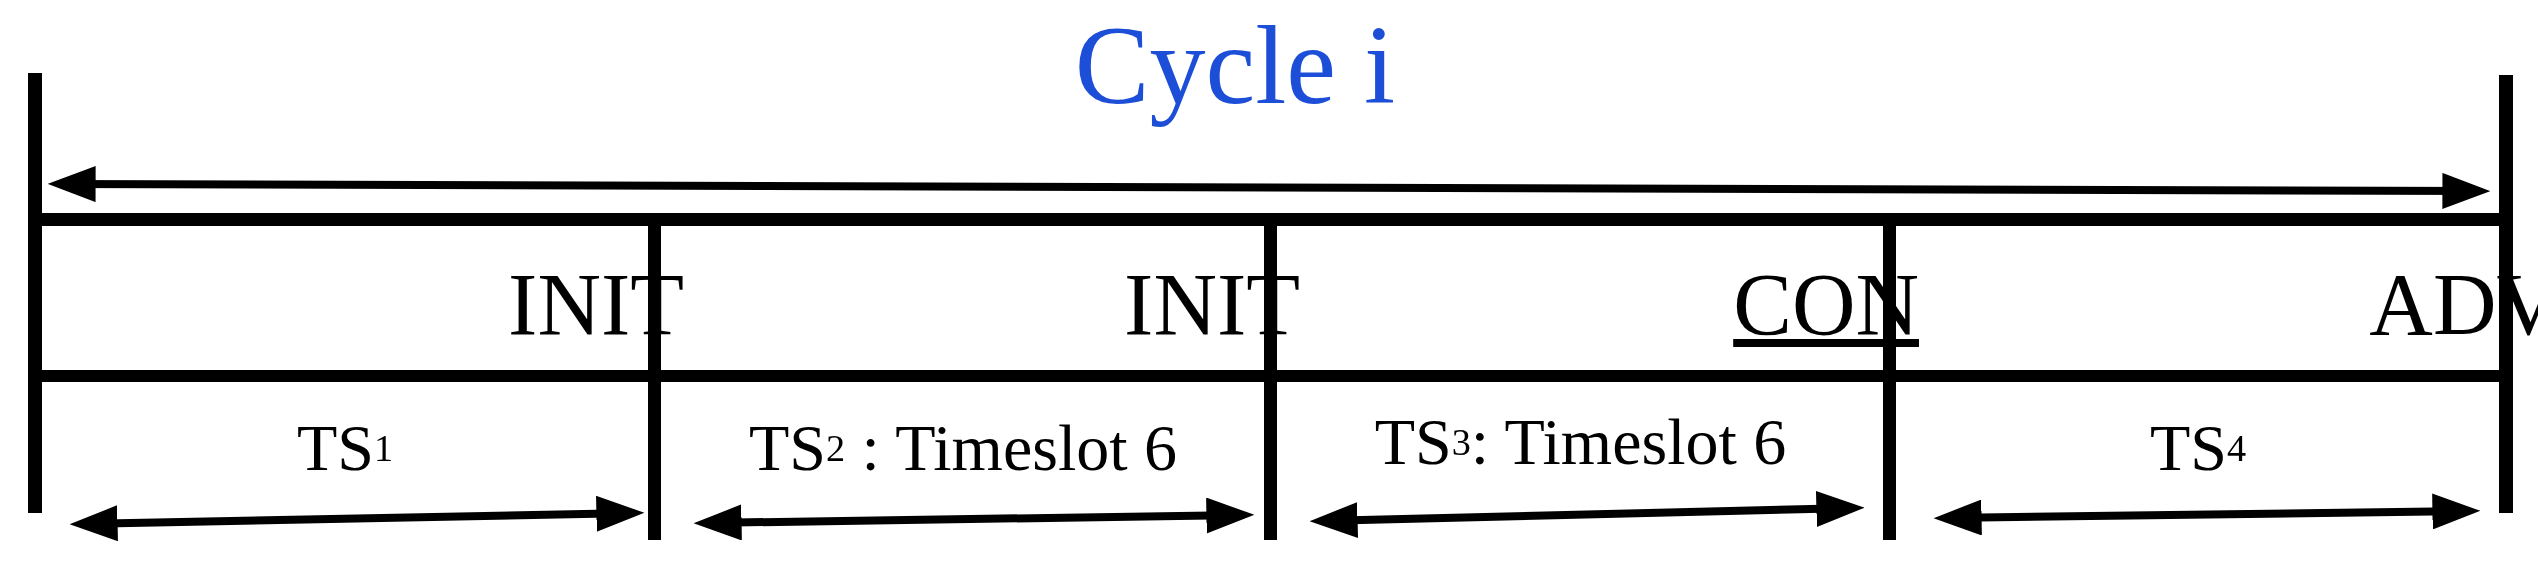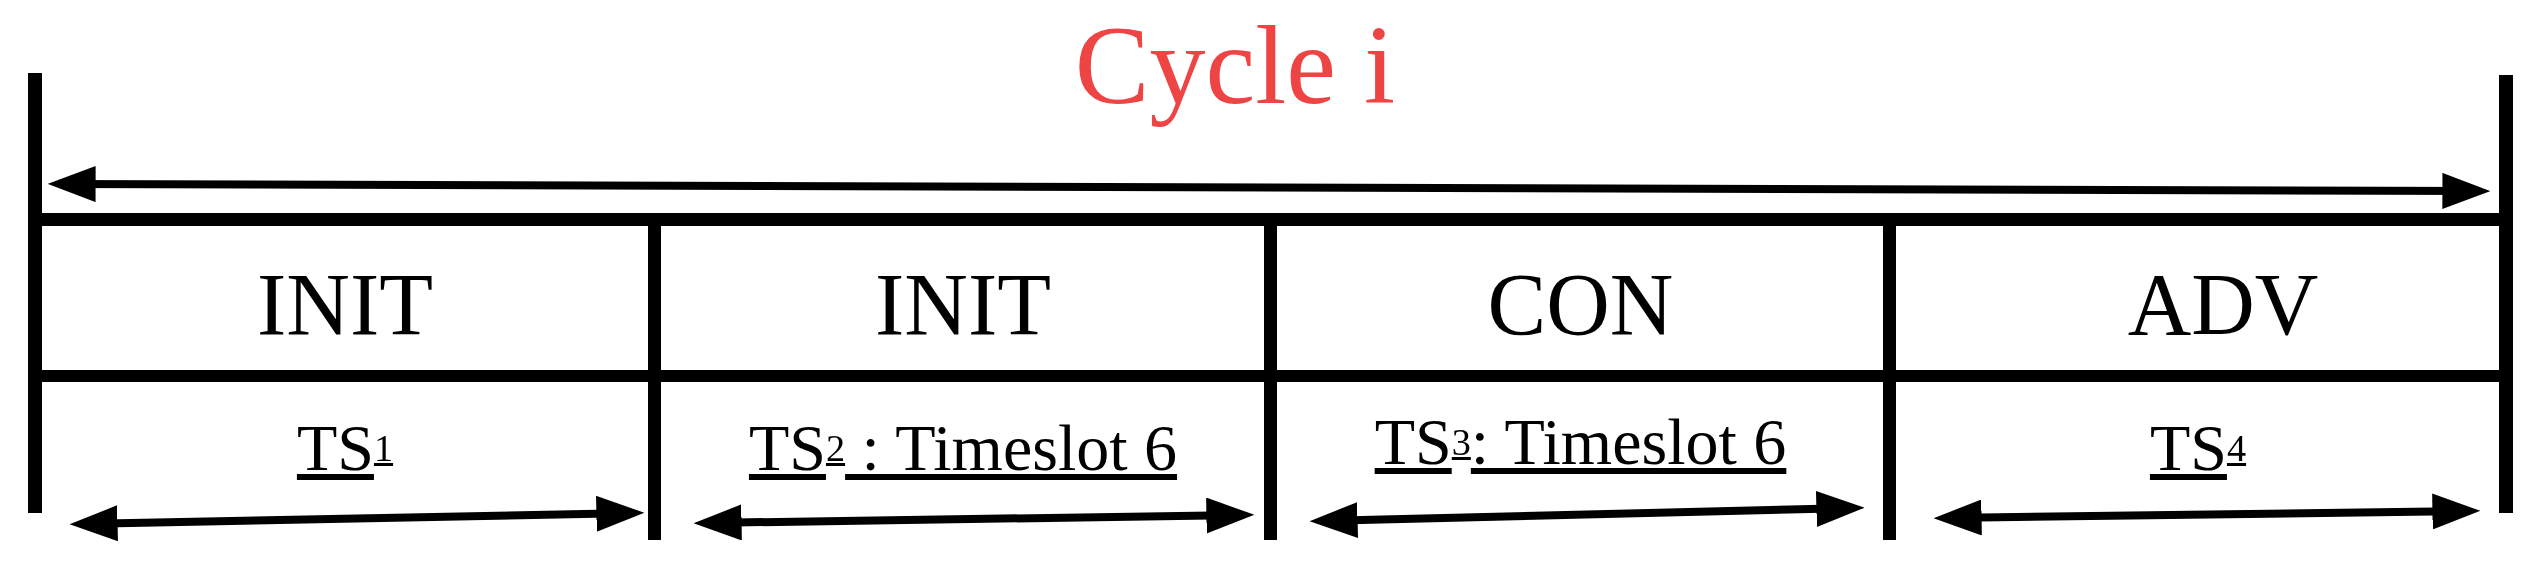--- a/index.html
+++ b/index.html
@@ -13,21 +13,21 @@
     overflow: hidden;
   }
   .title {
     position: absolute;
     top: 4px;
     left: 0;
     width: 2470px;            
     text-align: center;
     font-size: 112px;
     line-height: 1.1;
-    color: #ef4444;
+    color: #1d4ed8;
     white-space: pre;
   }
   .arrows { position: absolute; top: 0; left: 0; }
   .bar { position: absolute; background: #000000; }
   
   .tick-left  { left: 28px;  top: 73px; width: 14px; height: 440px; }
   .tick-right { left: 2499px; top: 75px; width: 14px; height: 438px; }
   
   .top-border   { left: 28px; top: 213px; width: 2485px; height: 13px; }
   .row-divider  { left: 28px; top: 370px; width: 2485px; height: 12px; }
@@ -35,41 +35,41 @@
   .v1 { left: 648px; }
   .v2 { left: 1264px; }
   .v3 { left: 1883px; }
   
   .phase-cell {
     position: absolute;
     top: 226px;
     height: 157px;
     display: flex;
     align-items: center;
-    justify-content: center;
+    justify-content: flex-end;
     font-size: 88px;
     line-height: 1;
     white-space: pre;
+    padding-left: 36px;
   }
   .p1 { left: 42px;   width: 606px; }
   .p2 { left: 662px;  width: 602px; }
-  .p3 { left: 1278px; width: 605px; }
+  .p3 { left: 1278px; width: 605px; text-decoration: underline; }
   .p4 { left: 1922px; width: 602px; }
   
   .ts-cell {
     position: absolute;
     top: 400px;
     height: 95px;
     display: flex;
     align-items: center;
     justify-content: center;
     font-size: 66px;
     line-height: 1;
     white-space: pre;
-    text-decoration: underline;
   }
   .t1 { left: 42px;   width: 606px; }
   .t2 { left: 662px;  width: 602px; }
   .t3 { left: 1278px; width: 605px; top: 394px; }
   .t4 { left: 1897px; width: 602px; }
   .ts-cell sub {
     font-size: 0.58em;
     line-height: 0;
     vertical-align: -0.28em;
   }

